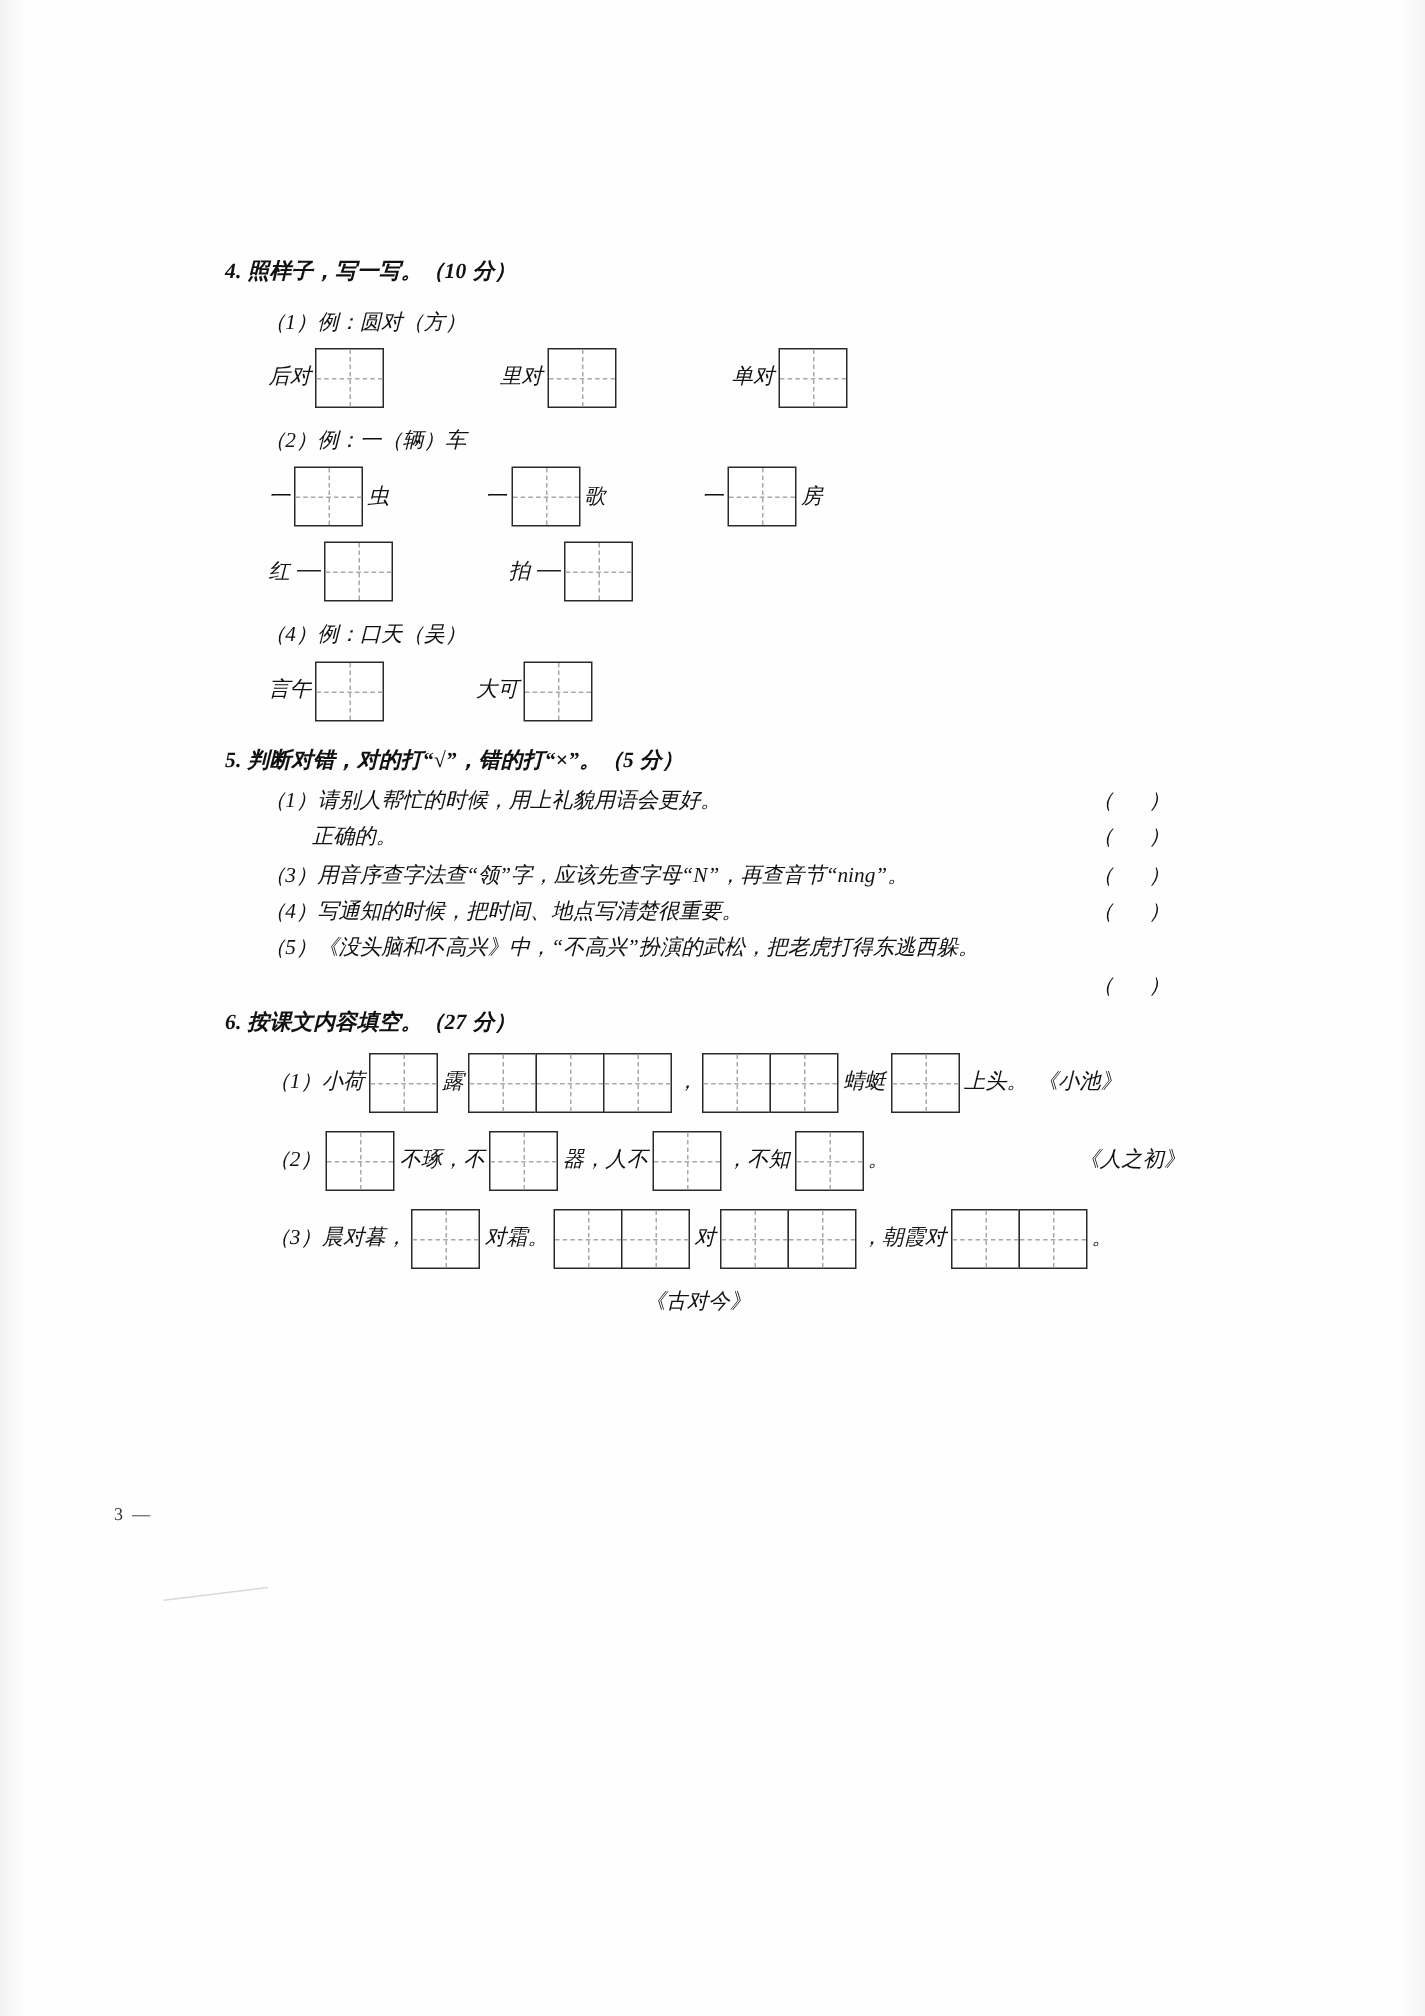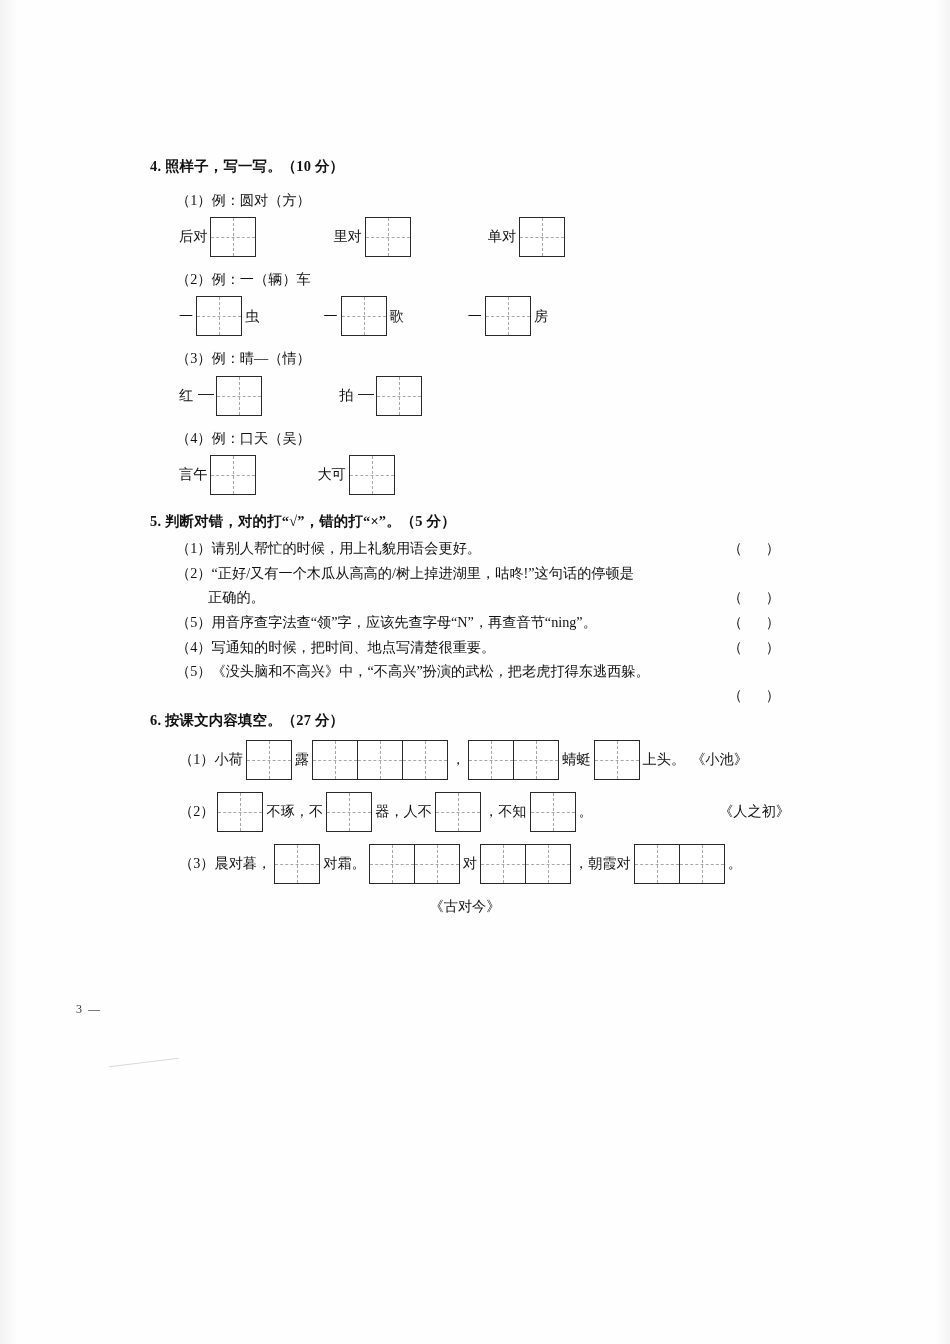--- a/index.html
+++ b/index.html
@@ -29,24 +29,25 @@
     opacity: .55;
   }
   .scan-edge-right {
     position: absolute; right: 0; top: 0; width: 16px; height: 1344px;
     background: linear-gradient(to left, #ebebeb, #ffffff);
     opacity: .5;
   }
   .content {
     position: absolute;
     left: 150px;
-    top: 156px;
+    top: 171px;
     width: 640px;
     font-size: 14.2px;
     line-height: 1.5;
+    font-style: italic;
   }
   .sec-title {
     font-weight: 700;
     margin: 0 0 6px 0;
     letter-spacing: .2px;
     font-size: 14.4px;
   }
   .sec-title .num { font-family: "Liberation Serif", serif; }
   .sub {
     margin: 12px 0 2px 0;
@@ -208,21 +209,20 @@
           <span class="lbl">歌</span>
         </div>
         <span class="gap-md"></span>
         <div class="grp">
           <span class="lbl">一</span>
           <div class="tzg"></div>
           <span class="lbl">房</span>
         </div>
       </div>
 
-      <div class="sub">（3）例：晴—（情）</div>
       <div class="row">
         <div class="grp">
           <span class="lbl">红</span>
           <span class="dash-lead"></span>
           <div class="tzg"></div>
         </div>
         <span class="gap-lg"></span>
         <div class="grp">
           <span class="lbl">拍</span>
           <span class="dash-lead"></span>
@@ -248,30 +248,27 @@
       <div class="sec-title">
         <span class="num">5.</span>
         <span>判断对错，对的打“√”，错的打“×”。（5 分）</span>
       </div>
 
       <div class="q5line">
         <span class="q5text">（1）请别人帮忙的时候，用上礼貌用语会更好。</span>
         <span class="q5paren">（    ）</span>
       </div>
 
-      <div class="q5line">
-        <span class="q5text">（2）“正好/又有一个木瓜从高高的/树上掉进湖里，咕咚!”这句话的停顿是</span>
-      </div>
       <div class="q5cont">
         <span class="q5text">正确的。</span>
         <span class="q5paren">（    ）</span>
       </div>
 
       <div class="q5line">
-        <span class="q5text">（5）用音序查字法查“领”字，应该先查字母“N”，再查音节“ning”。</span>
+        <span class="q5text">（3）用音序查字法查“领”字，应该先查字母“N”，再查音节“ning”。</span>
         <span class="q5paren">（    ）</span>
       </div>
 
       <div class="q5line">
         <span class="q5text">（4）写通知的时候，把时间、地点写清楚很重要。</span>
         <span class="q5paren">（    ）</span>
       </div>
 
       <div class="q5line">
         <span class="q5text">（5）《没头脑和不高兴》中，“不高兴”扮演的武松，把老虎打得东逃西躲。</span>

